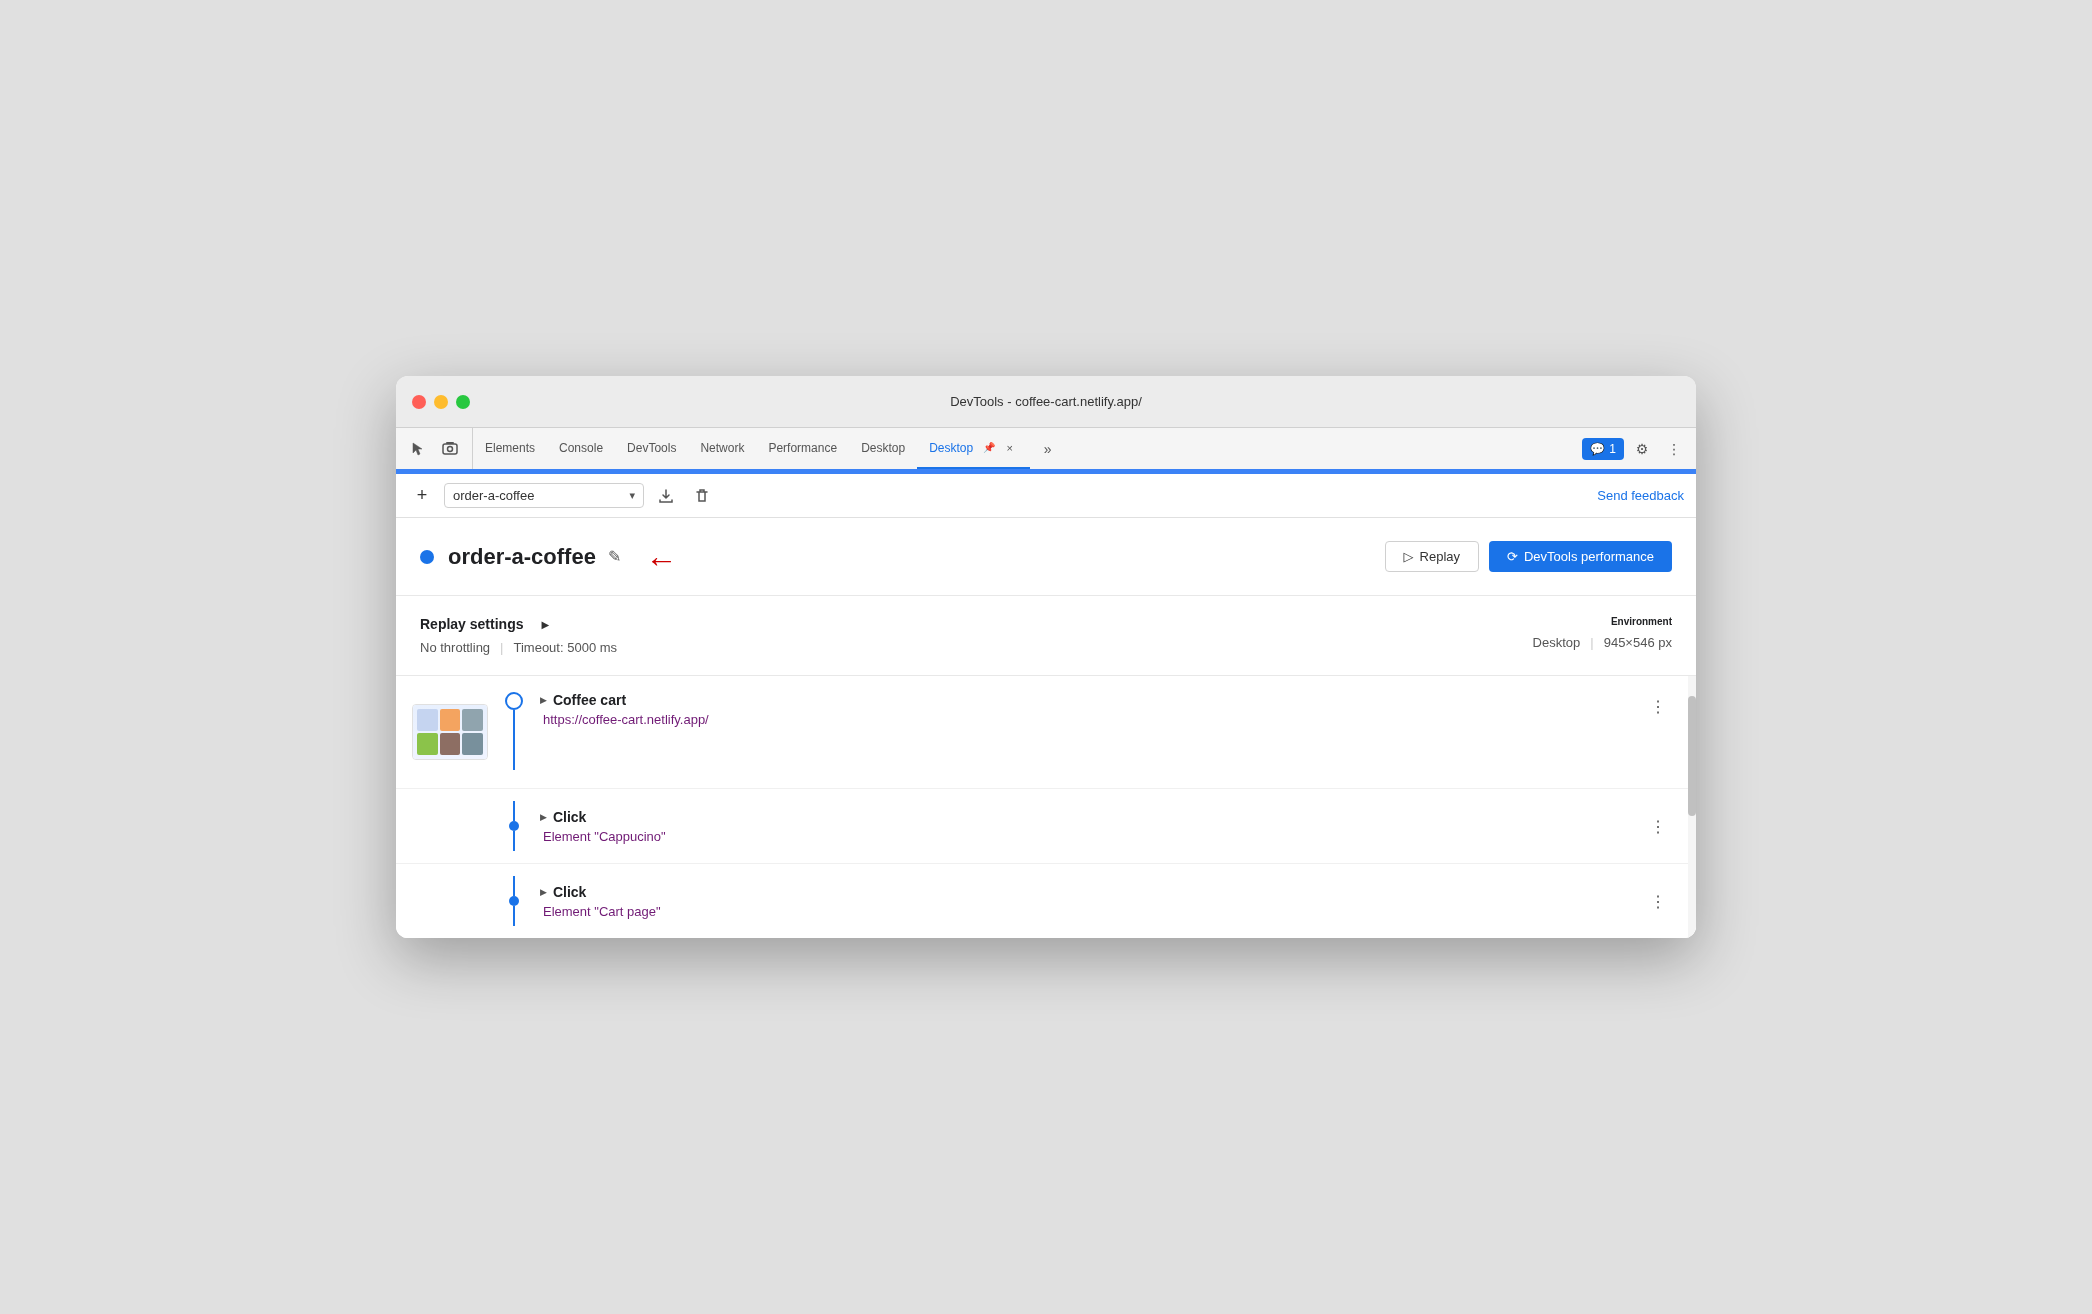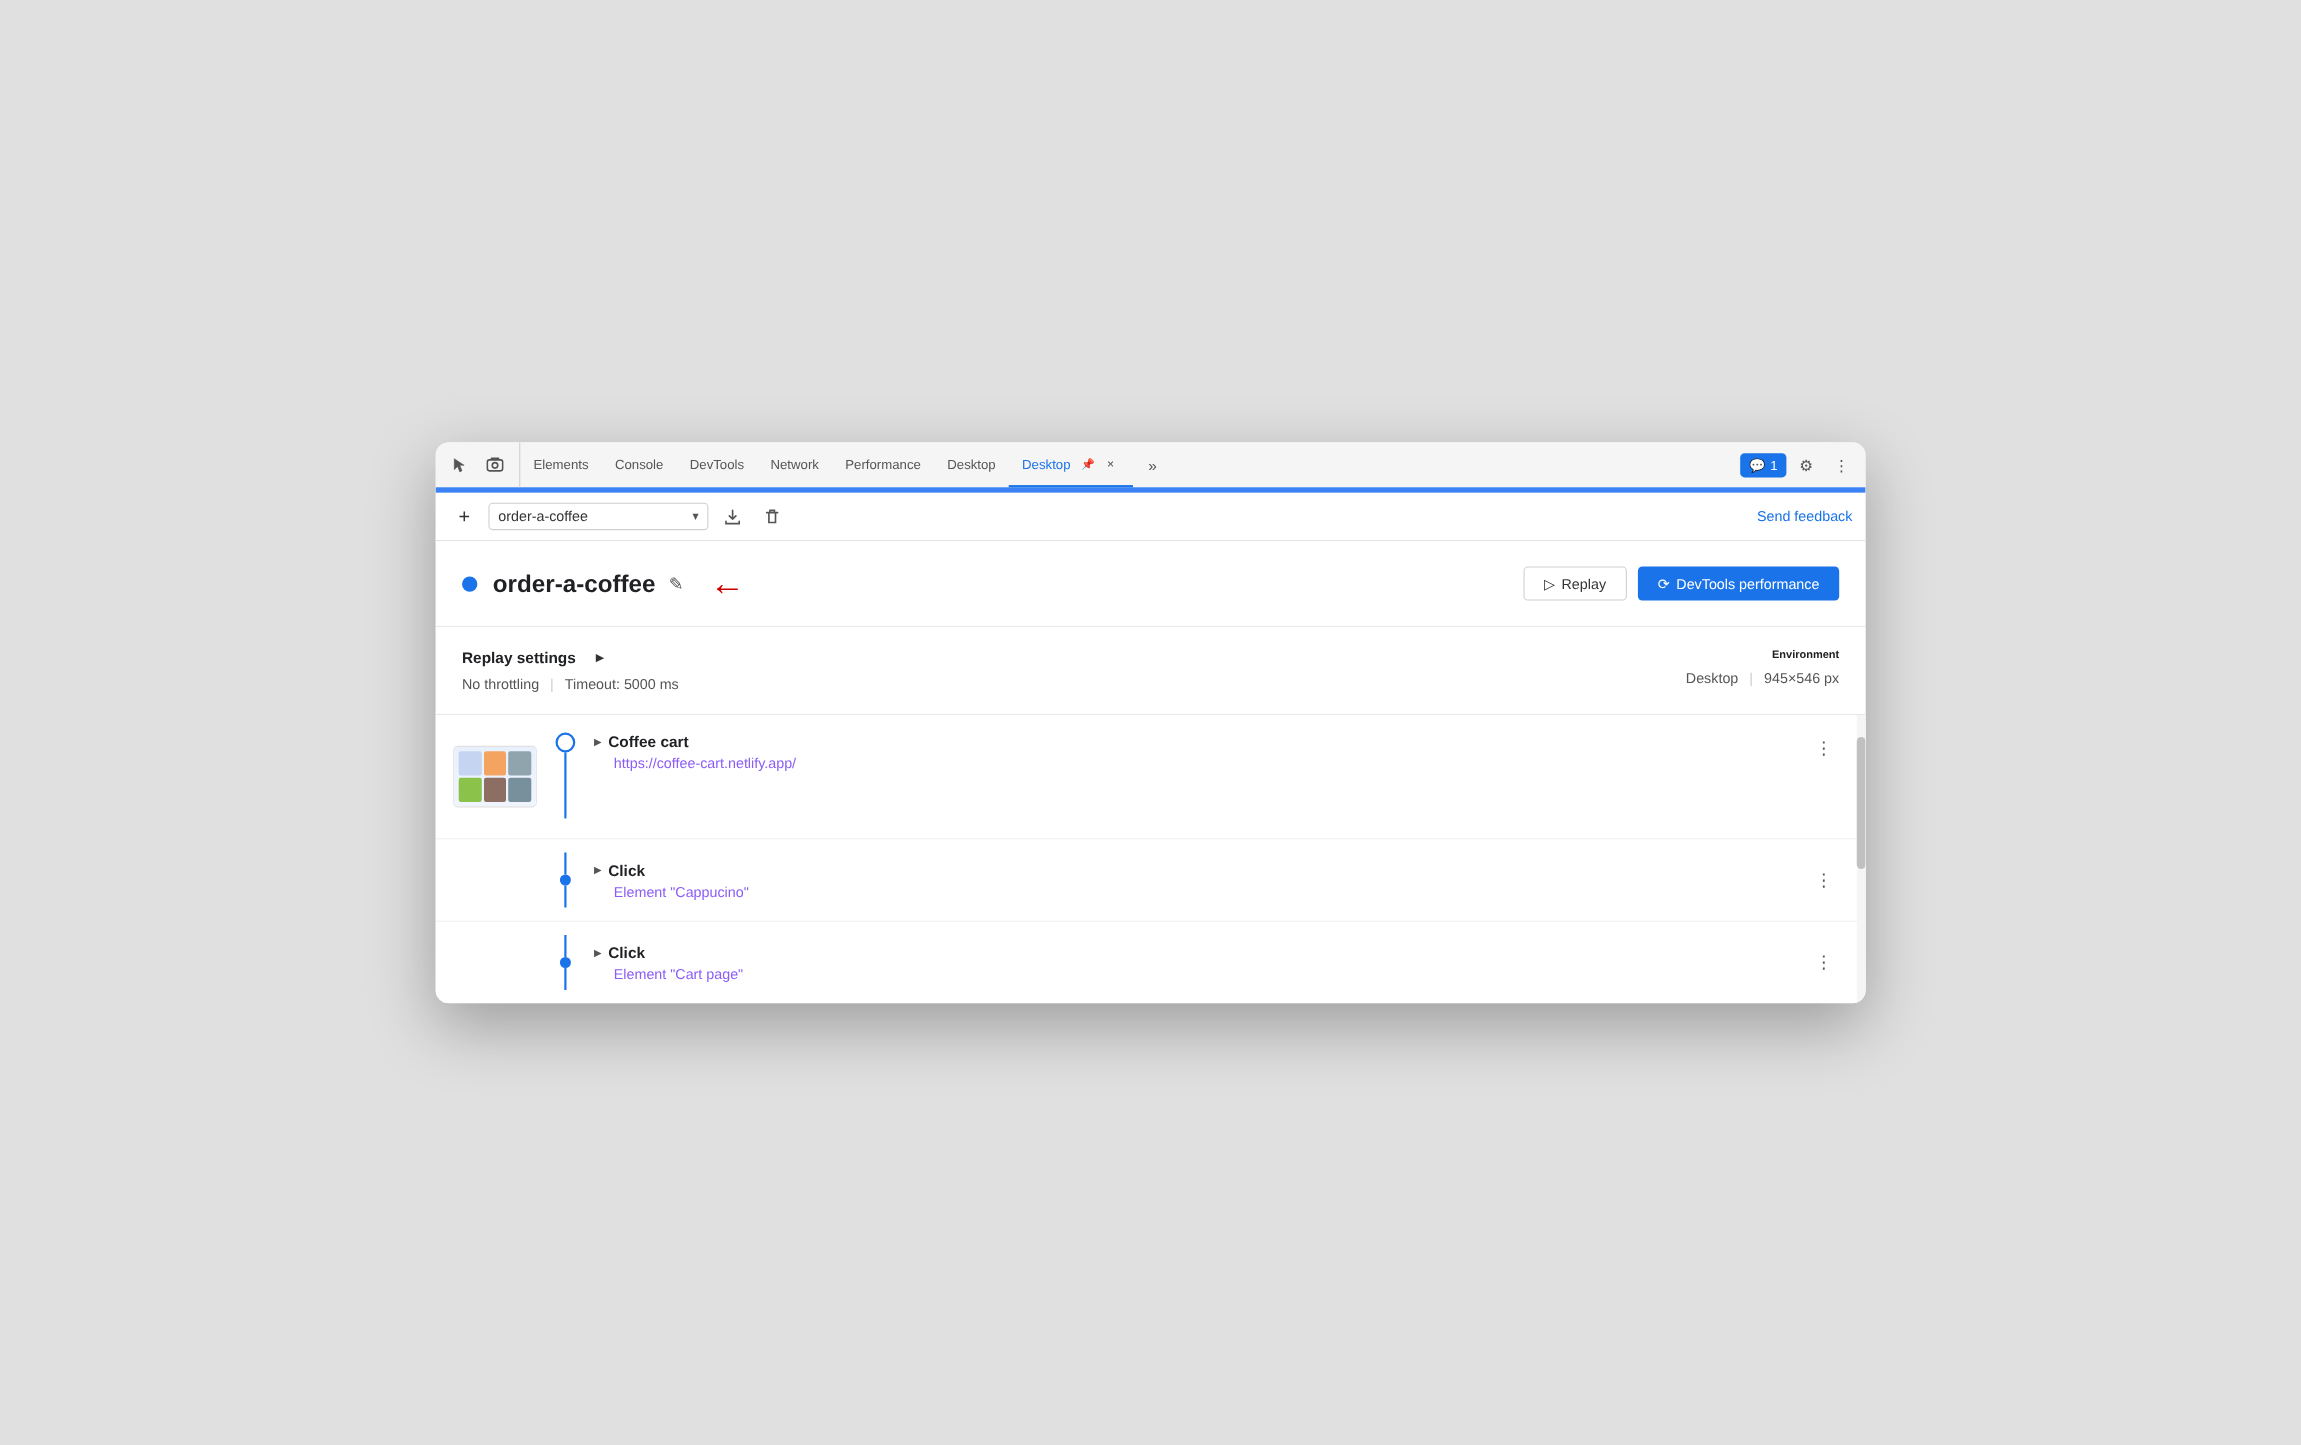--- a/index.html
+++ b/index.html
@@ -381,22 +381,22 @@
       color: #555;
       cursor: pointer;
     }
     .step-title {
       font-size: 14px;
       font-weight: 600;
       color: #202124;
     }
     .step-subtitle {
       font-size: 13px;
-      color: #8b5cf6;
-      margin-left: 18px;
+      color: #701a75;
+      margin-left: 3px;
     }
     .step-more-btn {
       margin-left: auto;
       width: 28px;
       height: 28px;
       display: flex;
       align-items: center;
       justify-content: center;
       cursor: pointer;
       color: #555;
@@ -421,20 +421,28 @@
       height: 120px;
       background: #c0c0c0;
       border-radius: 4px;
     }
   </style>
 </head>
 <body>
 
 <div class="window">
 
+  <div class="title-bar">
+    <div class="traffic-lights">
+      <div class="traffic-light tl-red"></div>
+      <div class="traffic-light tl-yellow"></div>
+      <div class="traffic-light tl-green"></div>
+    </div>
+    <span class="title-text">DevTools - coffee-cart.netlify.app/</span>
+  </div>
 
   <div class="tab-bar">
     <div class="tab-bar-left">
       <div class="tab-icon-btn">
         <svg width="16" height="16" viewBox="0 0 16 16" fill="none">
           <path d="M3 2 L3 12 L6 9 L8 14 L10 13 L8 8 L12 8 Z" fill="#555" stroke="#555" stroke-width="0.5"></path>
         </svg>
       </div>
       <div class="tab-icon-btn">
         <svg width="16" height="16" viewBox="0 0 16 16" fill="none">

